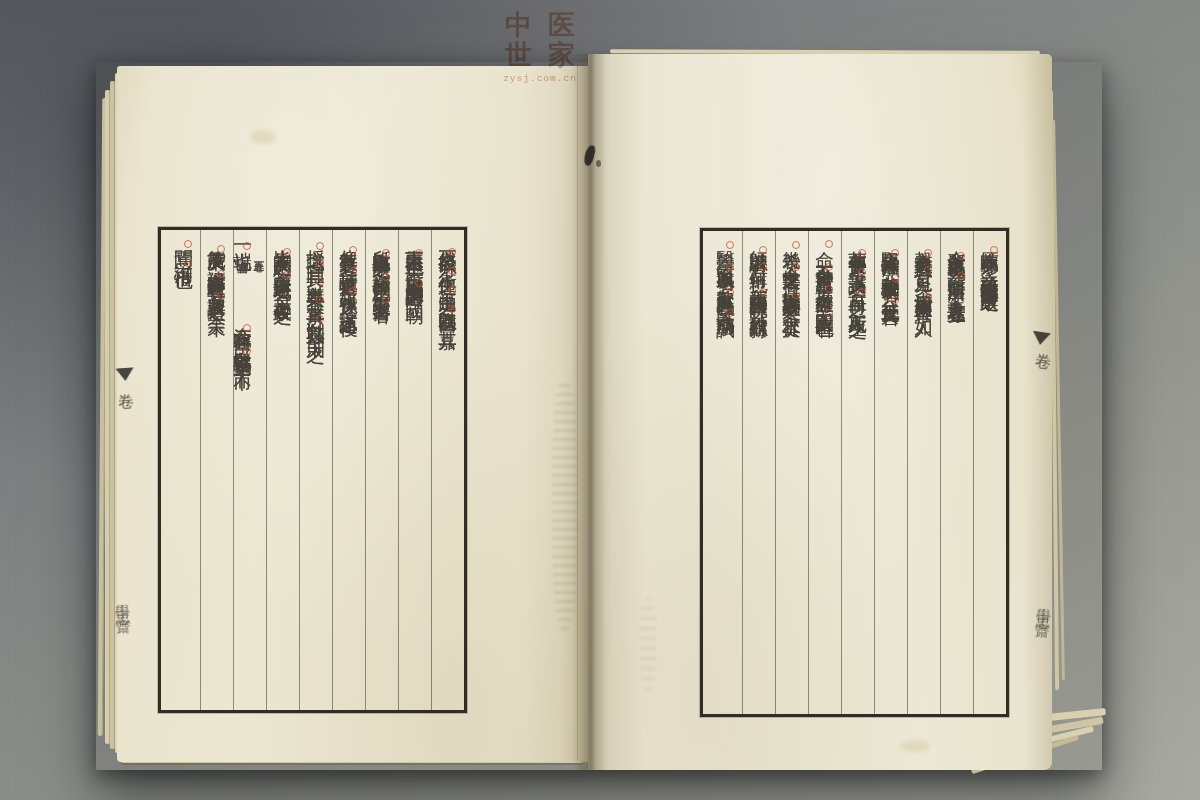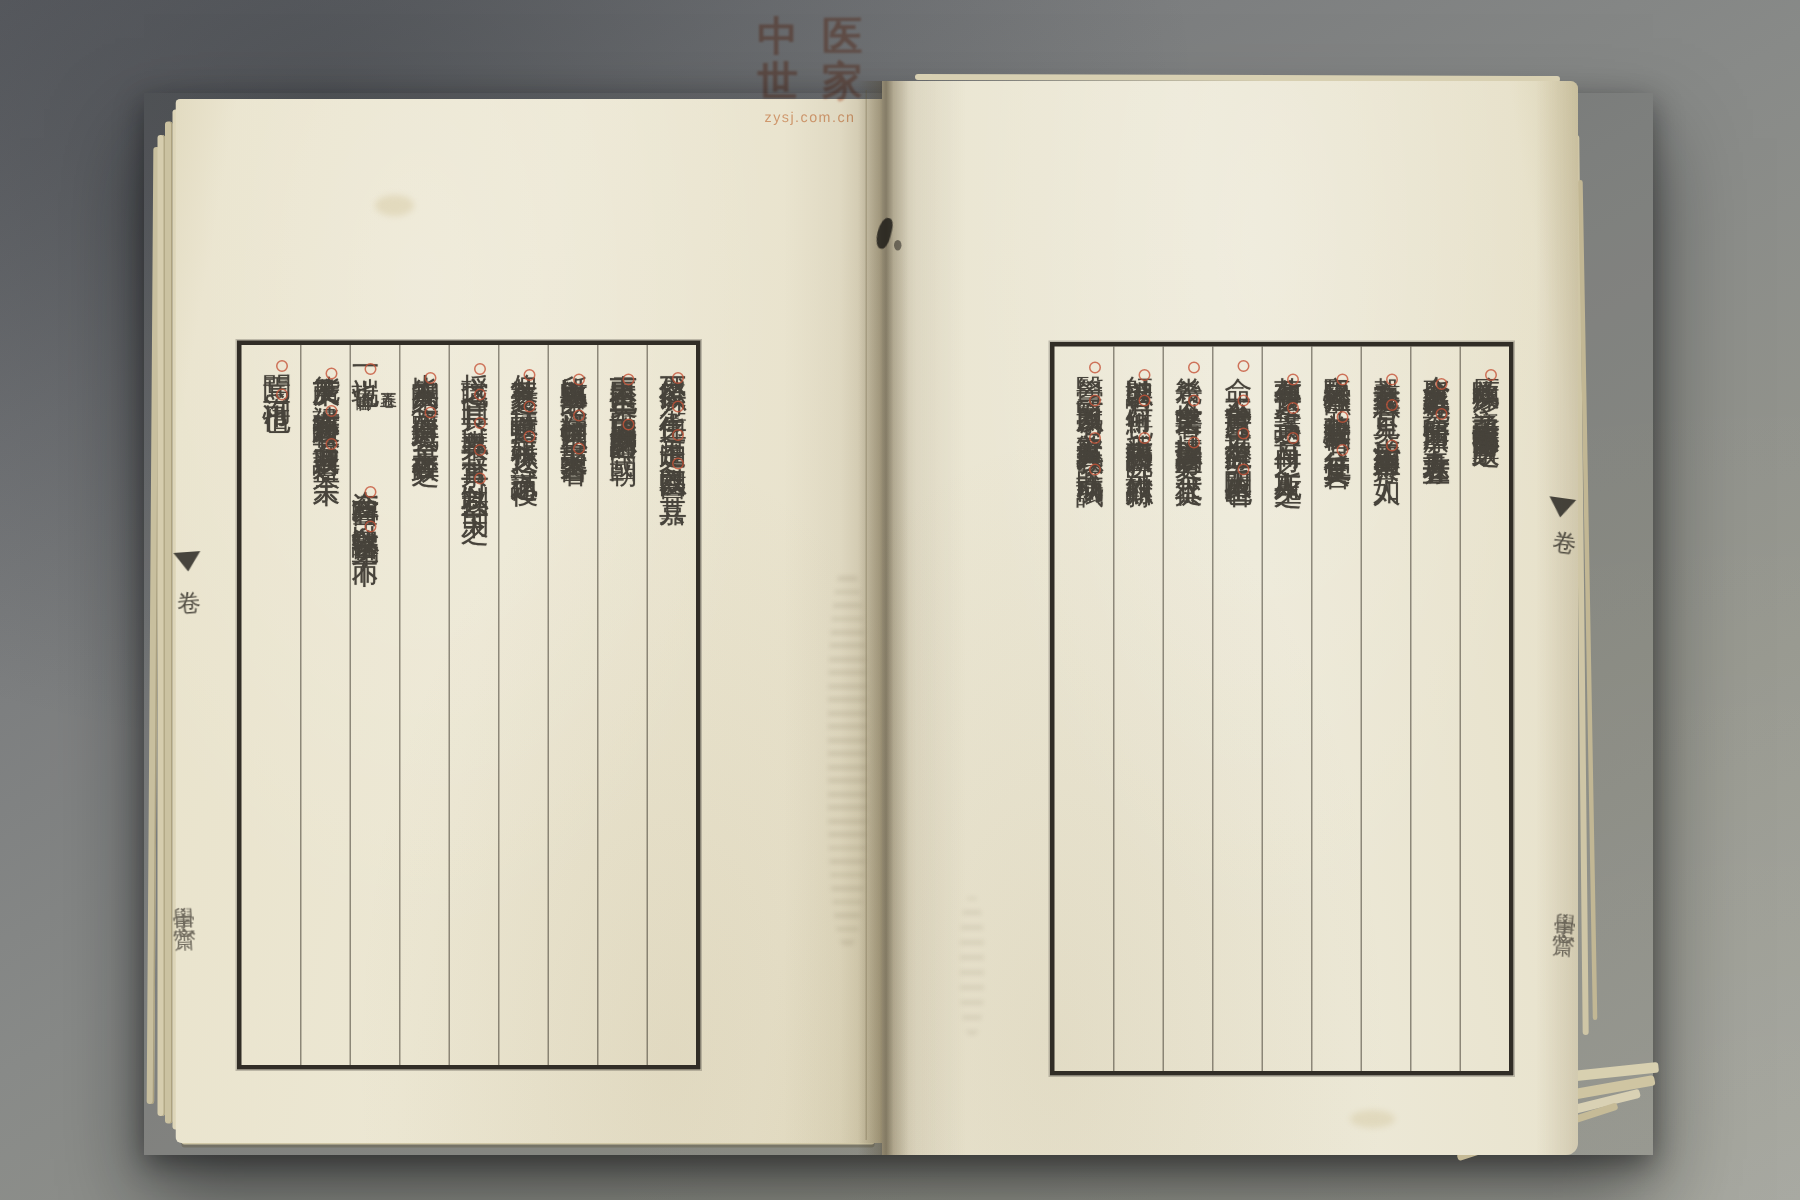--- a/index.html
+++ b/index.html
@@ -75,21 +75,21 @@
     color:#514c42;opacity:.8;filter:blur(.5px);}
   .st-r{left:1034px;top:596px;transform:rotate(4deg);}
   .st-l{left:112px;top:592px;transform:rotate(-3deg);}
   
   .watermark{position:absolute;left:499px;top:10px;width:82px;text-align:center;
     mix-blend-mode:multiply;opacity:.75;pointer-events:none;}
   .wm-glyphs{display:grid;grid-template-columns:1fr 1fr;gap:0 4px;
     font-size:27px;font-weight:bold;line-height:30px;color:rgba(188,78,36,.6);
     filter:blur(.6px);font-family:"DejaVu Serif",serif;}
   .wm-url{margin-top:3px;font-size:9.5px;letter-spacing:1px;color:rgba(208,112,52,.8);
-    font-family:Liberation Sans, sans-serif;filter:blur(.3px);}
+    font-family:Liberation Mono, monospace;filter:blur(.3px);}
   
   .speck1{position:absolute;left:585px;top:145px;width:9px;height:21px;background:#201e19;
     border-radius:60% 40% 50% 55%;transform:rotate(14deg);opacity:.85;filter:blur(.3px);}
   .speck2{position:absolute;left:596px;top:160px;width:5px;height:7px;background:#35312a;
     border-radius:50%;opacity:.6;filter:blur(.4px);}
   .bleed1{position:absolute;left:552px;top:378px;width:26px;height:252px;border-radius:40%;
     background:repeating-linear-gradient(0deg, rgba(112,100,72,.14) 0 3px, transparent 3px 9px);
     filter:blur(1.3px);}
   .bleed2{position:absolute;left:640px;top:598px;width:16px;height:92px;border-radius:40%;
     background:repeating-linear-gradient(0deg, rgba(112,100,72,.10) 0 3px, transparent 3px 10px);

